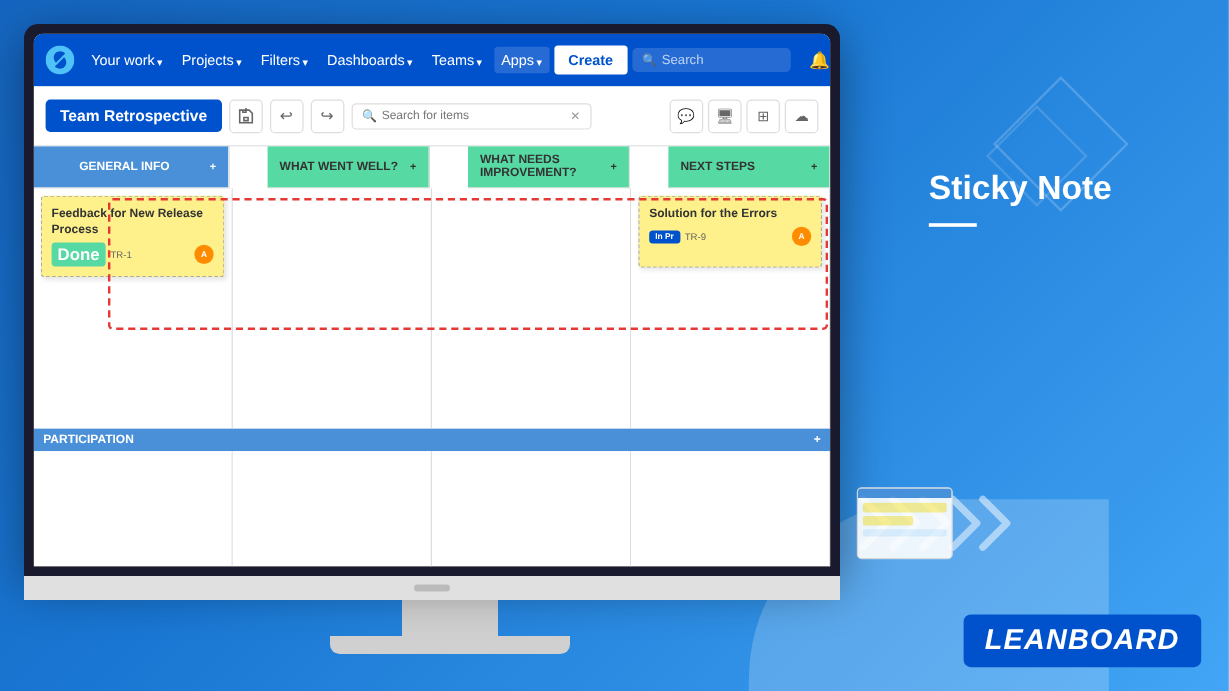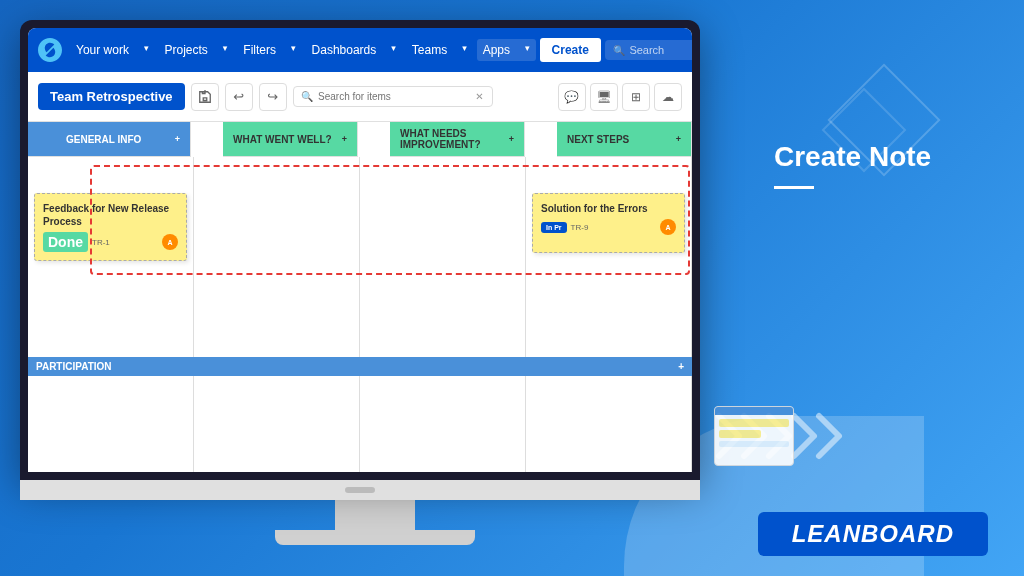--- a/index.html
+++ b/index.html
@@ -138,22 +138,22 @@
       height: 24px;
       margin-right: 4px;
     }
     .nav-item {
       color: white;
       font-size: 12px;
       padding: 4px 6px;
       border-radius: 3px;
       cursor: pointer;
       display: flex;
-      align-items: flex-start;
-      gap: 15px;
+      align-items: flex-end;
+      gap: 2px;
       white-space: nowrap;
     }
     .nav-item-create {
       background: white;
       color: #0052cc;
       font-weight: 600;
       padding: 5px 12px;
     }
     .nav-search {
       margin-left: auto;
@@ -281,21 +281,20 @@
     .sticky-note {
       background: #fef08a;
       border-radius: 3px;
       padding: 8px;
       margin-bottom: 6px;
       font-size: 10px;
       color: #333;
       box-shadow: 2px 2px 4px rgba(0,0,0,0.1);
       position: relative;
       min-height: 60px;
-      margin-top: 30px;
     }
     .sticky-note-title {
       font-weight: 600;
       margin-bottom: 4px;
       font-size: 10px;
       line-height: 1.3;
     }
     .sticky-footer {
       display: flex;
       align-items: center;
@@ -332,27 +331,27 @@
       border: 2px dashed #e53935;
       border-radius: 4px;
       pointer-events: none;
       z-index: 5;
     }
 
     
     .leanboard-logo {
       position: absolute;
       bottom: 20px;
-      right: 36px;
+      right: 23px;
       background: #0052cc;
       color: white;
       font-size: 24px;
       font-weight: 900;
       font-style: italic;
-      padding: 8px 34px;
+      padding: 8px 18px;
       border-radius: 6px;
       letter-spacing: 1px;
       z-index: 20;
     }
 
     .board-body {
       display: flex;
       flex-direction: column;
       height: calc(100% - 44px - 50px);
     }
@@ -411,21 +410,21 @@
     <polyline points="10,10 30,30 10,50" fill="none" stroke="rgba(255,255,255,0.5)" stroke-width="6" stroke-linecap="round" stroke-linejoin="round"></polyline>
     <polyline points="35,10 55,30 35,50" fill="none" stroke="rgba(255,255,255,0.5)" stroke-width="6" stroke-linecap="round" stroke-linejoin="round"></polyline>
     <polyline points="60,10 80,30 60,50" fill="none" stroke="rgba(255,255,255,0.5)" stroke-width="6" stroke-linecap="round" stroke-linejoin="round"></polyline>
     <polyline points="85,10 105,30 85,50" fill="none" stroke="rgba(255,255,255,0.5)" stroke-width="6" stroke-linecap="round" stroke-linejoin="round"></polyline>
     <polyline points="110,10 130,30 110,50" fill="none" stroke="rgba(255,255,255,0.5)" stroke-width="6" stroke-linecap="round" stroke-linejoin="round"></polyline>
   </svg>
 </div>
 
 <div class="right-panel">
   <div class="right-panel-title">
-    <span>Create Note</span><br>
+    <span>Sticky Note</span><br>
   </div>
   <div class="right-panel-divider"></div>
 </div>
 
 <div class="leanboard-logo">LEANBOARD</div>
 
 <div class="monitor-container">
   <div class="monitor-screen-wrapper">
     <div class="monitor-bezel">
       <div class="monitor-screen">

